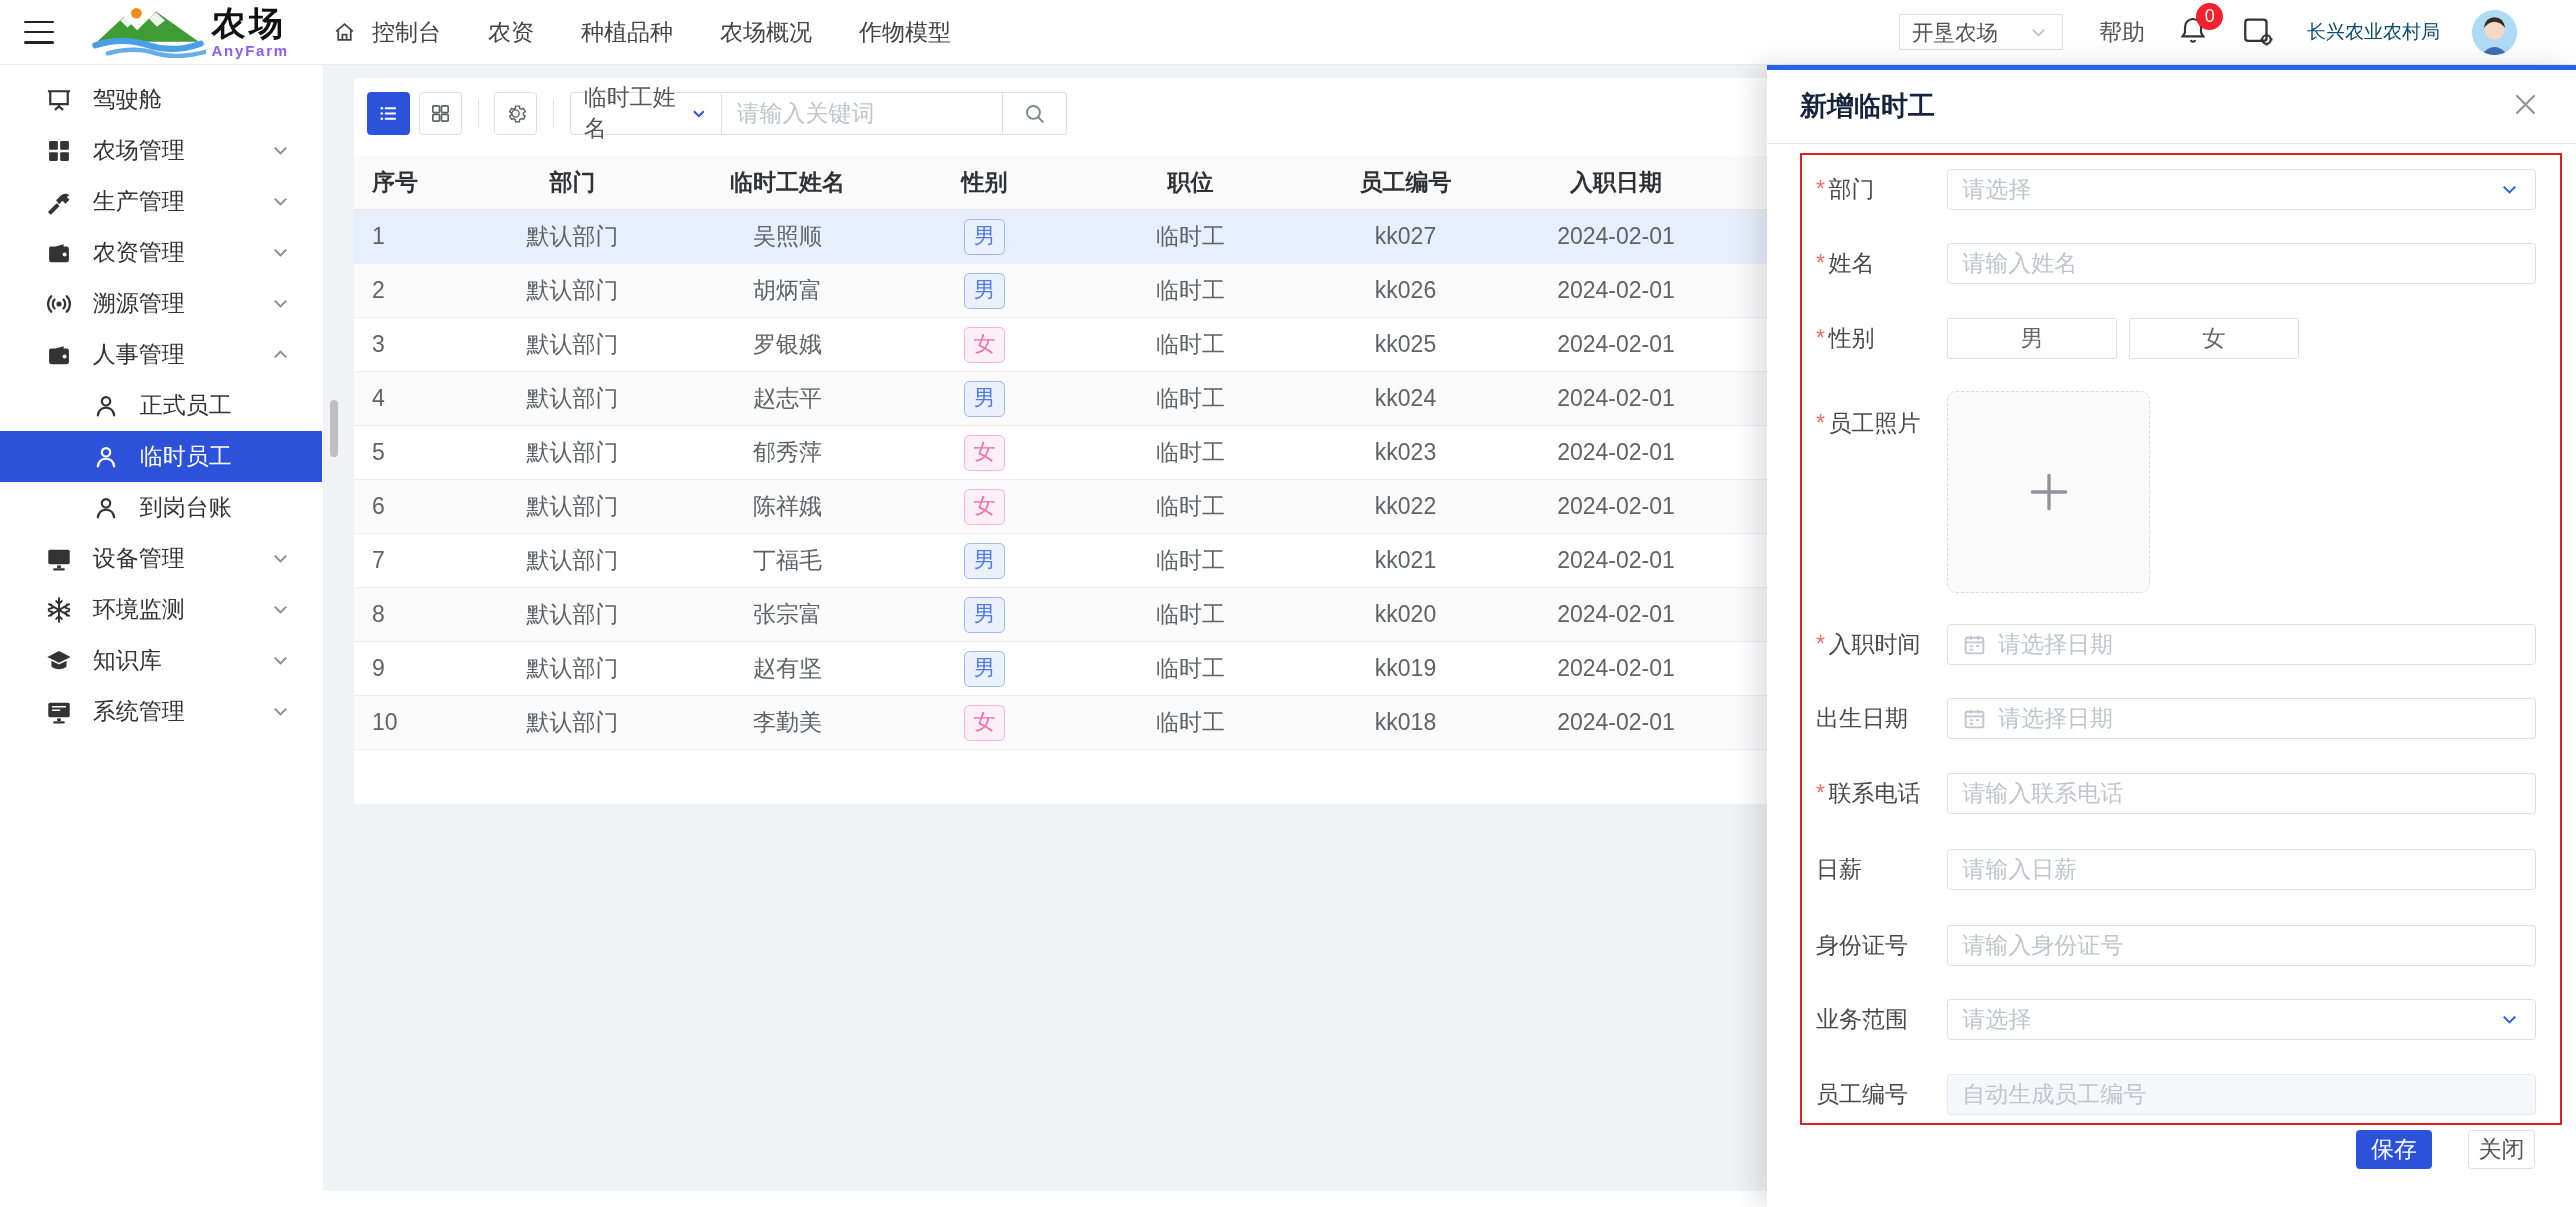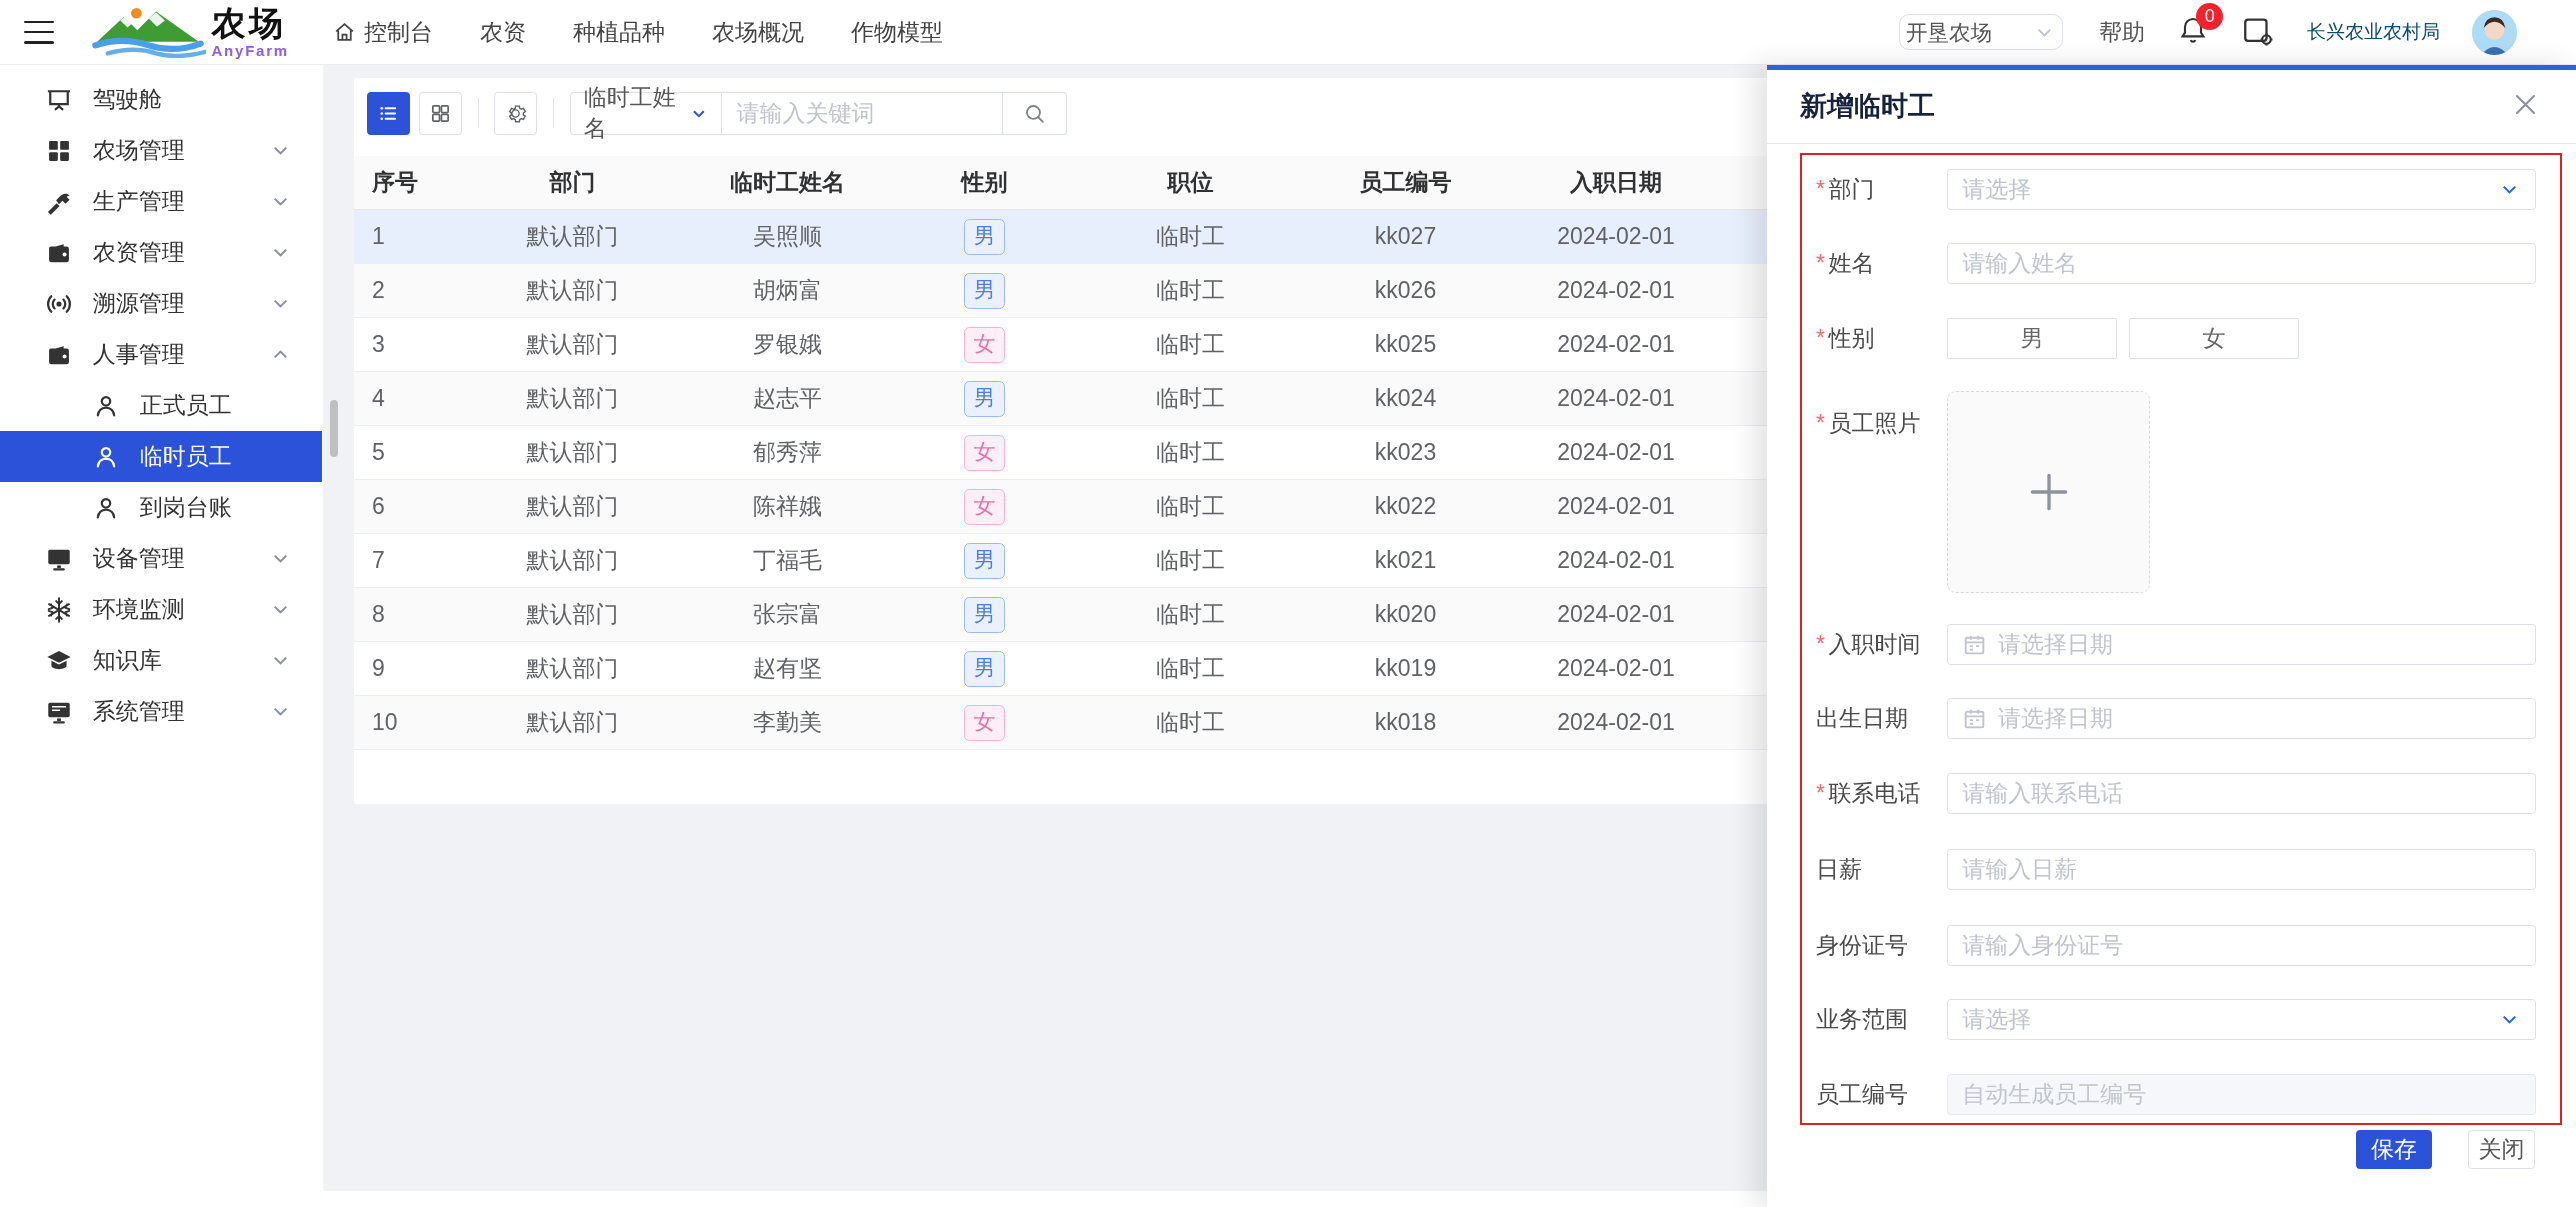--- a/index.html
+++ b/index.html
@@ -20,25 +20,25 @@
   .navbar{position:absolute;top:0;left:0;right:0;height:65px;background:#fff;
           border-bottom:0.9px solid #ebebeb;display:flex;align-items:center;z-index:20;}
   .burger{margin-left:24px;width:30px;height:23px;display:flex;flex-direction:column;justify-content:space-between;cursor:pointer;}
   .burger i{display:block;height:2.7px;background:#222;border-radius:1.8px;}
   .logo{display:flex;align-items:center;margin-left:36px;}
   .logo svg{width:116px;height:52px;}
   .logo-text{margin-left:5.4px;line-height:1;}
   .logo-cn{font-size:34px;font-weight:bold;color:#111;letter-spacing:3.6px;}
   .logo-en{font-size:15px;color:#8b5cf6;letter-spacing:1.8px;margin-top:2.7px;font-weight:bold;}
   .nav-menu{display:flex;align-items:center;margin-left:43px;gap:47px;}
-  .nav-item{display:flex;align-items:center;gap:7px;font-size:23px;color:#444;cursor:pointer;white-space:nowrap;}
+  .nav-item{display:flex;align-items:center;gap:15px;font-size:23px;color:#444;cursor:pointer;white-space:nowrap;}
   .nav-item svg{width:25px;height:25px;}
   .nav-spacer{flex:1;}
-  .farm-select{width:164px;height:36px;border:0.9px solid var(--border);border-radius:10px;
-               display:flex;align-items:center;padding:0 6px;font-size:21.5px;color:#555;cursor:pointer;}
+  .farm-select{width:164px;height:36px;border:0.9px solid var(--border);border-radius:1px;
+               display:flex;align-items:center;padding:0 12px;font-size:21.5px;color:#555;cursor:pointer;}
   .farm-select .sel-txt{flex:1;}
   .nav-right{display:flex;align-items:center;gap:32px;margin-left:36px;margin-right:59px;}
   .help{font-size:23px;color:#555;cursor:pointer;}
   .bell-wrap{position:relative;cursor:pointer;}
   .bell-wrap svg{width:32px;height:34px;}
   .badge{position:absolute;top:-10.7px;right:-14.3px;min-width:27px;height:27px;border-radius:13.4px;
          background:#f5222d;color:#fff;font-size:18px;display:flex;align-items:center;justify-content:center;padding:0 5.4px;}
   .panel-ico svg{width:34px;height:34px;cursor:pointer;}
   .org{font-size:19px;color:#0c4a6e;white-space:nowrap;}
   .avatar{width:45px;height:45px;border-radius:50%;background:#aedcf7;overflow:hidden;flex-shrink:0;cursor:pointer;}

